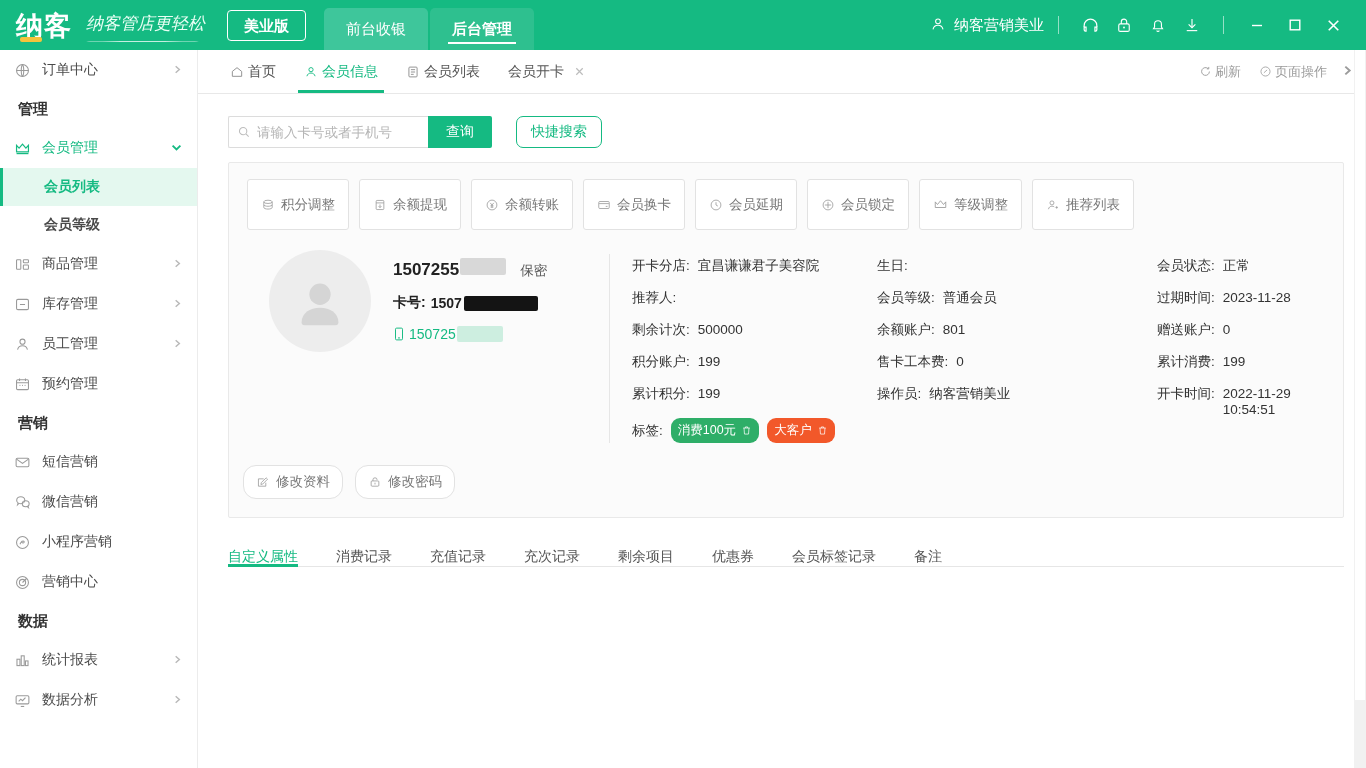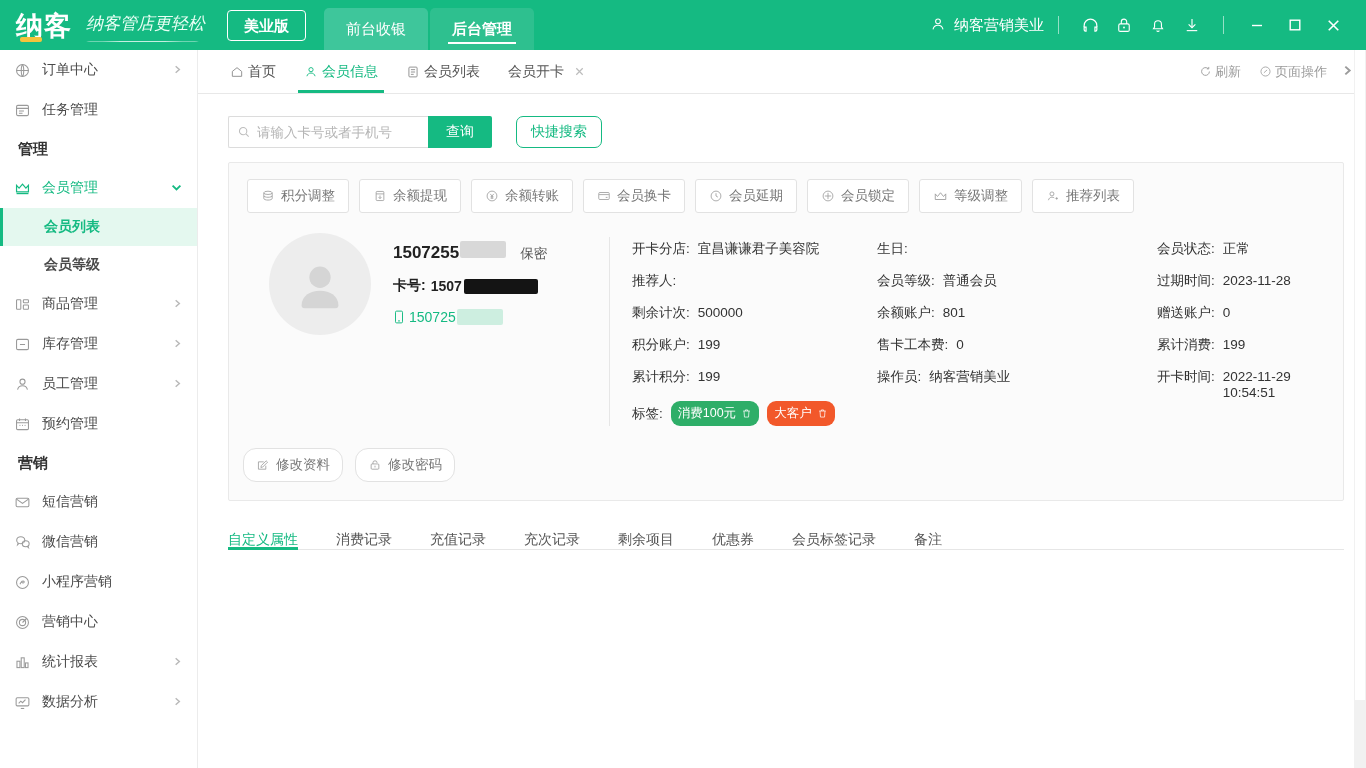--- a/index.html
+++ b/index.html
@@ -126,21 +126,21 @@
     height: 32px; margin-left: 24px; background: #fff; border: 1px solid #15ba82;
     color: #15ba82; font-size: 14px; padding: 0 14px; border-radius: 7px; font-family: inherit;
   }
 
   .card {
     border: 1px solid #e9e9e9; background: #fbfbfb; margin: 0 0 0 8px;
     border-radius: 2px; padding: 16px 18px 18px 18px;
   }
   .actions { display: flex; flex-wrap: wrap; gap: 10px; }
   .act-btn {
-    height: 34px; border: 1px solid #e2e2e2; background: #fff; border-radius: 3px;
+    height: 51px; border: 1px solid #e2e2e2; background: #fff; border-radius: 3px;
     display: flex; align-items: center; padding: 0 13px; font-size: 13.5px; color: #777;
   }
   .act-btn .ico { display: flex; align-items: center; margin-right: 6px; color: #9c9c9c; }
 
   .profile { display: flex; margin-top: 20px; }
   .avatar-col { width: 146px; flex: 0 0 146px; display: flex; flex-direction: column; align-items: center; }
   .avatar {
     width: 102px; height: 102px; border-radius: 50%; background: #ededed;
     display: flex; align-items: center; justify-content: center;
   }
@@ -279,29 +279,20 @@
             </svg>
           </span>
           <span class="lb">订单中心</span>
           <span class="arr">
             <svg width="11" height="11" viewBox="0 0 12 12" fill="none" stroke="currentColor" stroke-width="1.6">
                 <path d="M4 2.4 8 6l-4 3.6"></path>
               </svg>
           </span>
         </div>
 
-        <div class="nav-item">
-          <span class="ico">
-            <svg width="17" height="17" viewBox="0 0 24 24" fill="none" stroke="currentColor" stroke-width="1.5">
-              <rect x="3.6" y="4.8" width="16.8" height="14.4" rx="1.8"></rect>
-                <path d="M3.6 9h16.8M7 12.6h7M7 15.8h5"></path>
-            </svg>
-          </span>
-          <span class="lb">任务管理</span>
-        </div>
 
         <div class="nav-group">管理</div>
 
         <div class="nav-item active">
           <span class="ico">
             <svg width="17" height="17" viewBox="0 0 24 24" fill="none" stroke="currentColor" stroke-width="1.7">
               <path d="M3.6 7.5l3.6 4 4.8-5.6 4.8 5.6 3.6-4v9.2H3.6z"></path>
                 <path d="M3.6 19.2h16.8"></path>
             </svg>
           </span>
@@ -413,20 +404,21 @@
           <span class="ico">
             <svg width="17" height="17" viewBox="0 0 24 24" fill="none" stroke="currentColor" stroke-width="1.5">
               <circle cx="12" cy="12" r="8.4"></circle>
                 <circle cx="12" cy="12" r="4.4"></circle>
                 <path d="M12 12l6-6"></path>
             </svg>
           </span>
           <span class="lb">营销中心</span>
         </div>
 
+        <div class="nav-group">数据</div>
 
         <div class="nav-item">
           <span class="ico">
             <svg width="17" height="17" viewBox="0 0 24 24" fill="none" stroke="currentColor" stroke-width="1.5">
               <rect x="4.2" y="10.2" width="4.2" height="9"></rect>
                 <rect x="10.2" y="5.4" width="4.2" height="13.8"></rect>
                 <rect x="16.2" y="12.6" width="3.6" height="6.6"></rect>
             </svg>
           </span>
           <span class="lb">统计报表</span>

